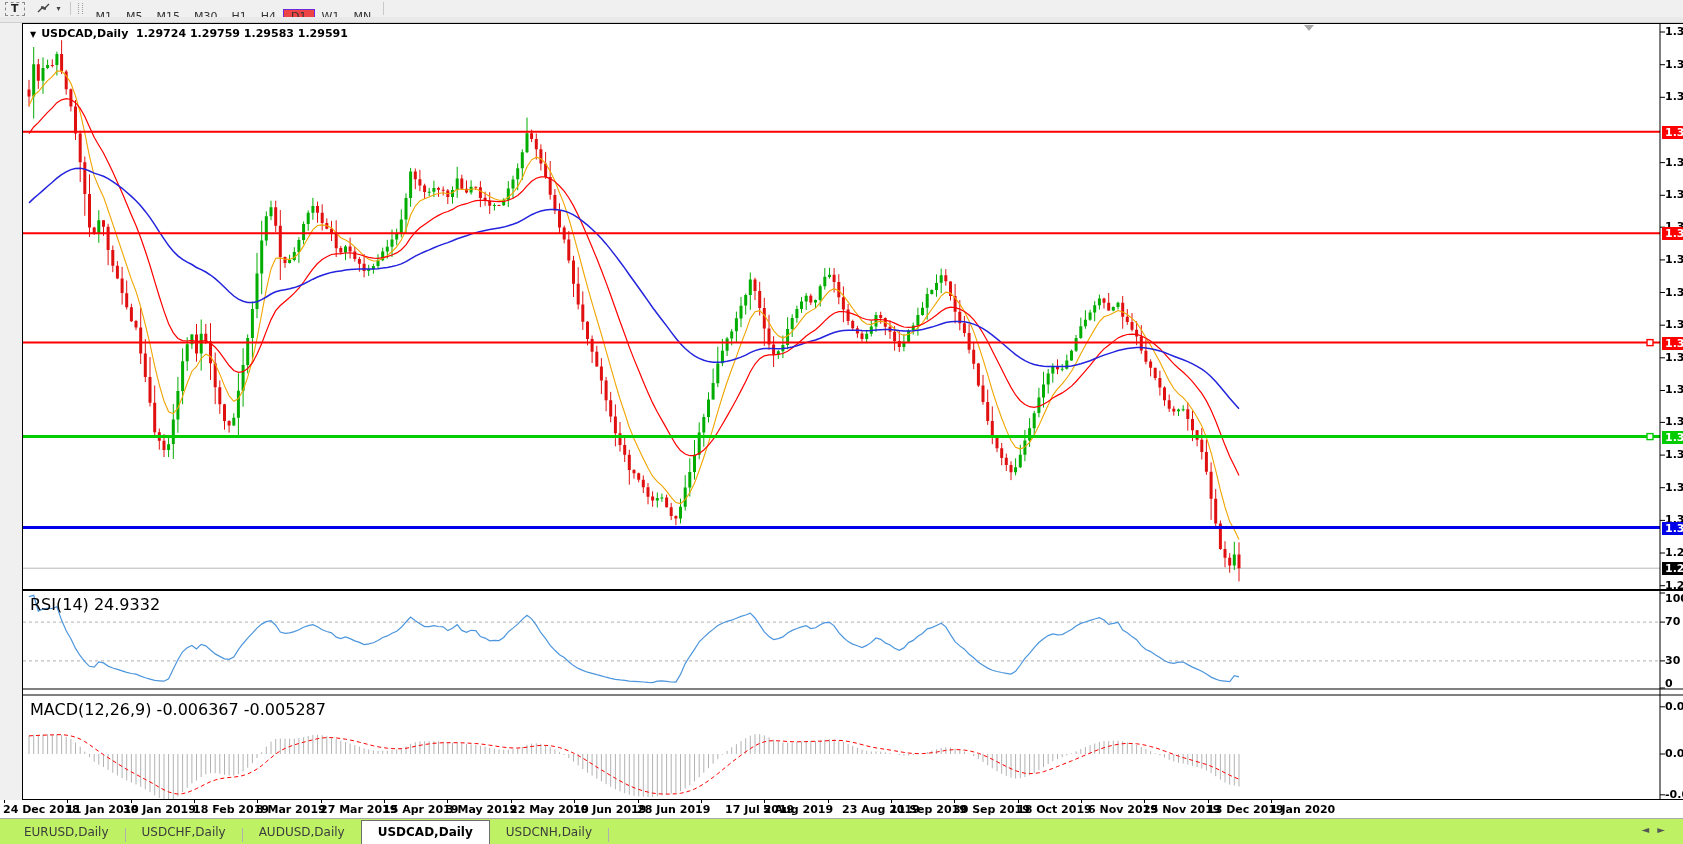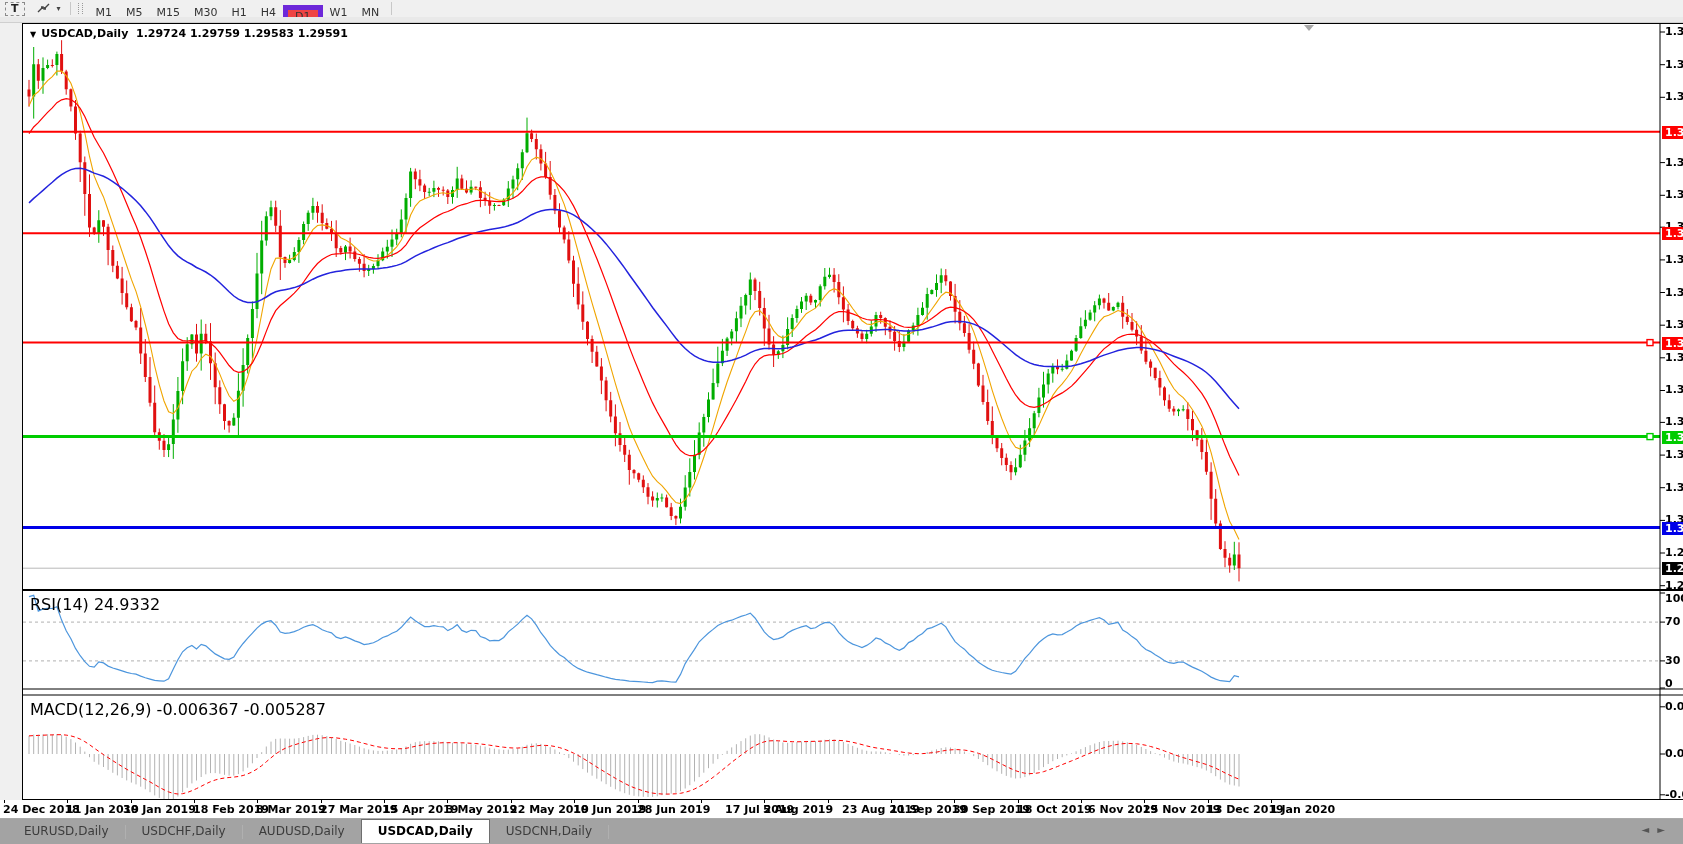--- a/index.html
+++ b/index.html
@@ -4,40 +4,40 @@
 <style>
   html,body{margin:0;padding:0;background:#f0f0f0;font-family:"DejaVu Sans","Liberation Sans",sans-serif;}
   #app{position:relative;width:1683px;height:844px;background:#f0f0f0;overflow:hidden;}
   
   #toolbar{position:absolute;left:0;top:0;width:1683px;height:17px;background:#f0f0f0;display:flex;align-items:center;font-size:11px;color:#222;}
   .tbtn{height:14px;line-height:14px;padding:0 5px;margin-left:3px;color:#222;cursor:default;}
   #text-tool{border:1px dashed #8a8a8a;height:12px;line-height:12px;margin-left:5px;font-weight:bold;}
   .tsep{width:1px;height:13px;background:#c8c8c8;margin:0 5px;}
   .tgrip{width:3px;height:11px;border-left:1px dotted #9a9a9a;border-right:1px dotted #9a9a9a;margin:0 6px 0 2px;}
   .tf{padding:0 7px;height:15px;line-height:15px;color:#333;}
-  .tf.active{background:#ef4444;border:5px solid #6d28d9;height:13px;line-height:13px;}
+  .tf.active{background:#ef4444;border:1px solid #6d28d9;height:13px;line-height:13px;}
   .caret{font-size:8px;color:#444;padding:0 4px;}
   
   #scroll-strip{position:absolute;left:0;top:17px;width:1683px;height:5px;background:#e9e9e9;border-bottom:1px solid #cfcfcf;}
   
   #chart-window{position:absolute;left:2px;top:23px;width:1679px;height:777px;background:#ffffff;border:1px solid #000;box-sizing:border-box;margin-left:20px;}
   #cv{position:absolute;left:0;top:0;}
   #title-row{position:absolute;left:7px;top:3px;font-size:11px;font-weight:bold;color:#000;white-space:nowrap;}
   #title-row .tri{font-size:8px;margin-right:5px;font-weight:normal;}
   .pane-label{position:absolute;left:7px;font-size:16px;color:#000;white-space:nowrap;}
   #shift-marker{position:absolute;left:1281px;top:1px;width:0;height:0;border-left:5px solid transparent;border-right:5px solid transparent;border-top:6px solid #a8a8a8;}
   
   .axlabel{position:absolute;left:1642px;width:37px;height:12px;line-height:12px;font-size:11px;font-weight:bold;color:#000;white-space:nowrap;}
   .pricebox{position:absolute;left:1639px;width:40px;height:13px;line-height:13px;font-size:11px;font-weight:bold;color:#fff;padding-left:3px;box-sizing:border-box;white-space:nowrap;}
   
   #date-axis{position:absolute;left:0;top:800px;width:1683px;height:18px;background:#fff;}
   .dlabel{position:absolute;top:3px;font-size:11px;font-weight:bold;color:#000;white-space:nowrap;}
   .dtick{position:absolute;top:0;width:1px;height:3px;background:#000;}
   
-  #tabbar{position:absolute;left:0;top:818px;width:1683px;height:26px;background:#a3a3a3;border-top:1px solid #aaa;display:flex;align-items:flex-start;font-size:12px;}
+  #tabbar{position:absolute;left:0;top:818px;width:1683px;height:26px;background:#bef264;border-top:1px solid #aaa;display:flex;align-items:center;font-size:12px;}
   .tab{padding:0 16px;line-height:25px;color:#3c3c3c;white-space:nowrap;}
   .tab.active{background:#fff;border:1px solid #6e6e6e;border-bottom:none;font-weight:bold;color:#000;line-height:23px;margin-top:0px;}
   .tabsep{width:1px;height:14px;background:#b0b0b0;margin-top:6px;}
   #tab-arrows{position:absolute;right:10px;top:824px;font-size:10px;color:#555;letter-spacing:8px;}
 </style>
 </head>
 <body>
 
 <div id="app">
 

